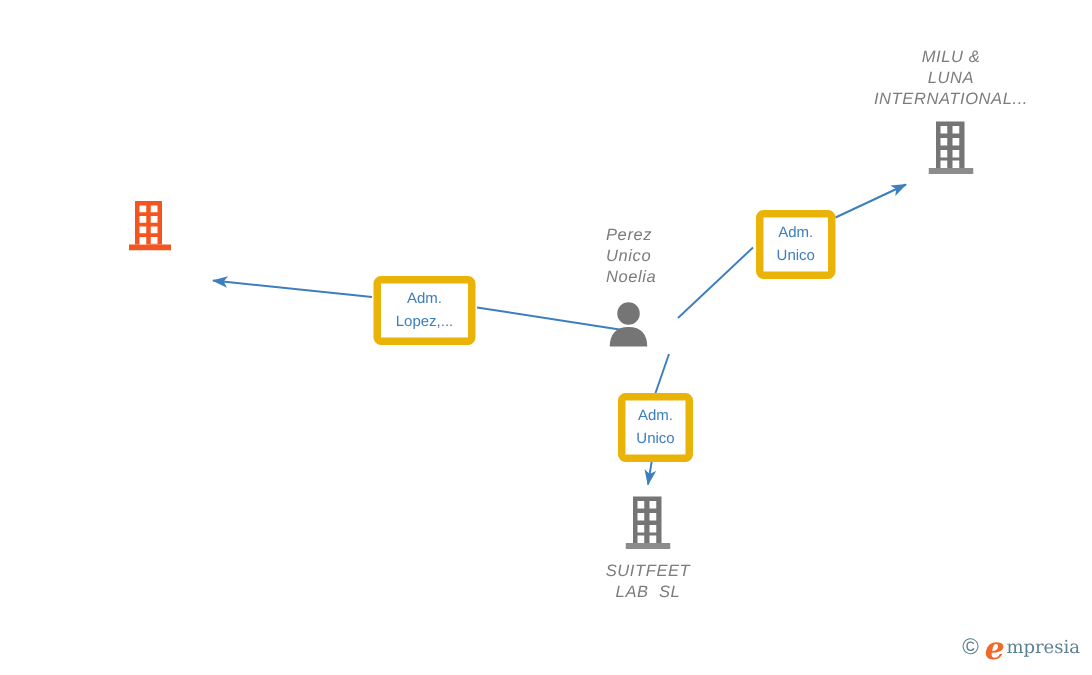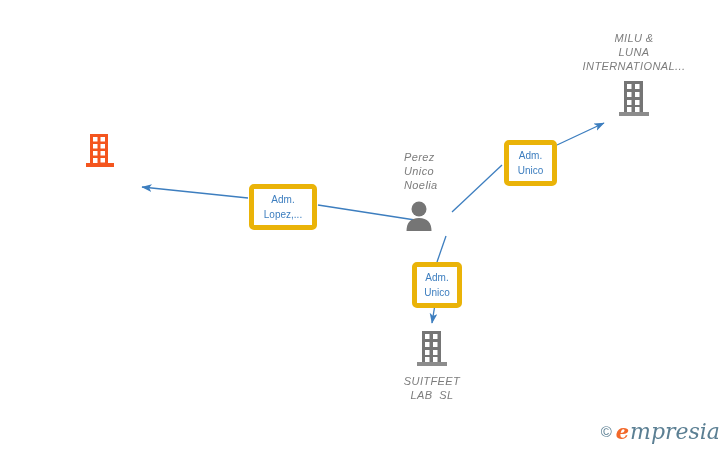--- a/index.html
+++ b/index.html
@@ -28,21 +28,21 @@
     box-sizing:border-box;
   }
 
   .watermark{
     position:absolute;right:8px;bottom:8px;
     display:flex;align-items:center;gap:4px;
   }
   .wm-c{color:#5b7f93;font-size:15px;line-height:15px;}
   .wm-e{color:#f2682a;font-size:21px;line-height:21px;font-style:italic;
         font-family:"DejaVu Serif",serif;font-weight:bold;}
-  .wm-rest{color:#5b7f93;font-size:22px;line-height:17px;font-style:italic;
+  .wm-rest{color:#5b7f93;font-size:12px;line-height:17px;
         font-family:"DejaVu Serif",serif;margin-left:-3px;}
 </style>
 </head>
 <body>
 
 <div id="canvas">
 
   <svg class="edges" viewBox="0 0 728 450">
     <defs>
       <marker id="arrow" markerWidth="9" markerHeight="9" refX="7.5" refY="3" orient="auto" markerUnits="strokeWidth">

